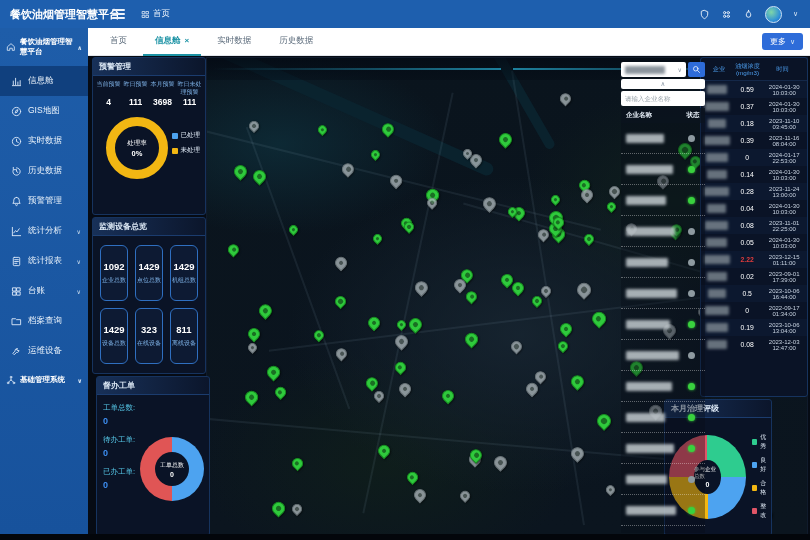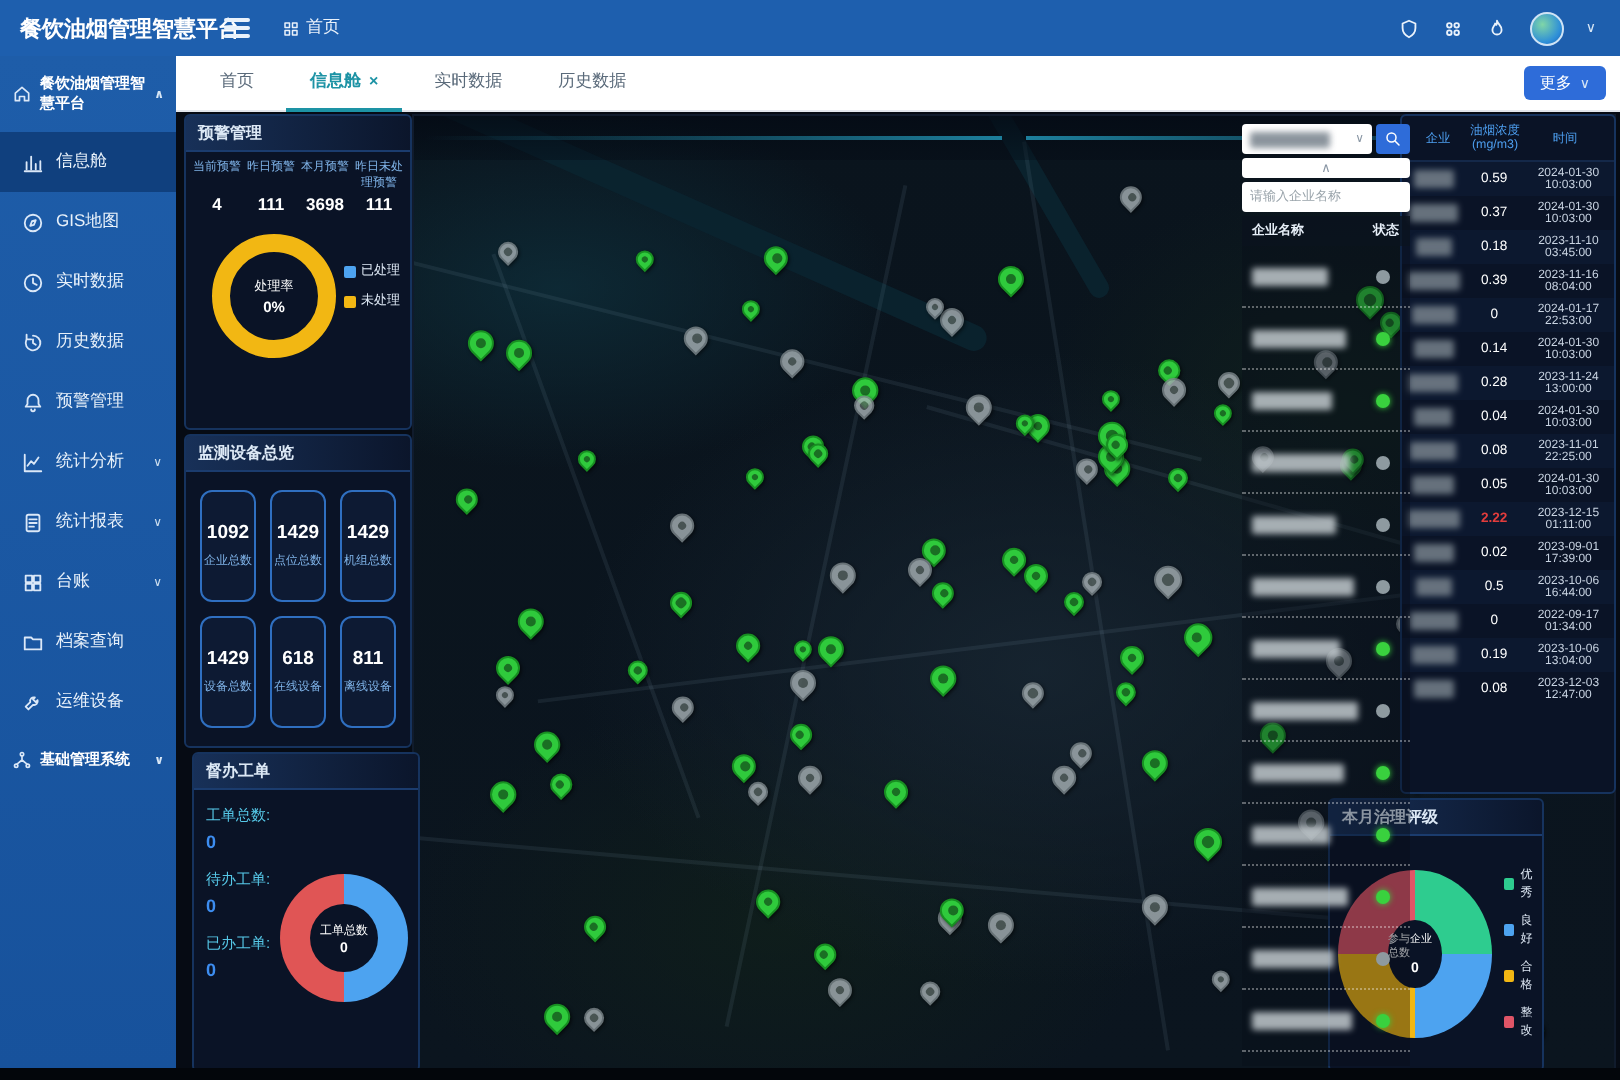--- a/index.html
+++ b/index.html
@@ -368,21 +368,21 @@
           </div>
           <div class="dev-card">
             <div class="vl">1429</div>
             <div class="lb">机组总数</div>
           </div>
           <div class="dev-card">
             <div class="vl">1429</div>
             <div class="lb">设备总数</div>
           </div>
           <div class="dev-card">
-            <div class="vl">618</div>
+            <div class="vl">323</div>
             <div class="lb">在线设备</div>
           </div>
           <div class="dev-card">
             <div class="vl">811</div>
             <div class="lb">离线设备</div>
           </div>
         </div>
     </div>
 
     <div class="panel" style="left:8px;top:321px;width:112px;height:158px;">

